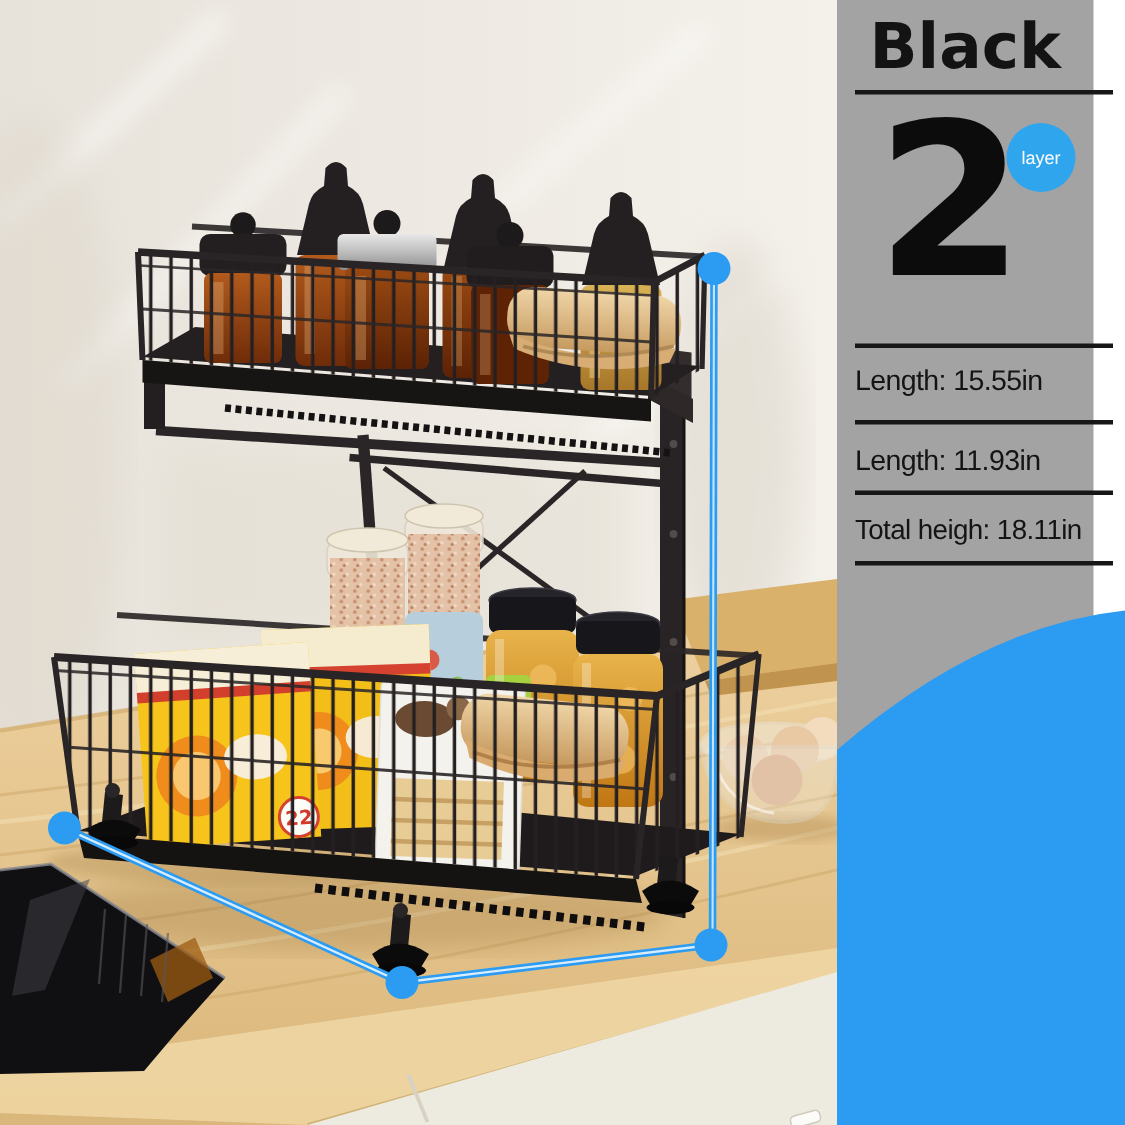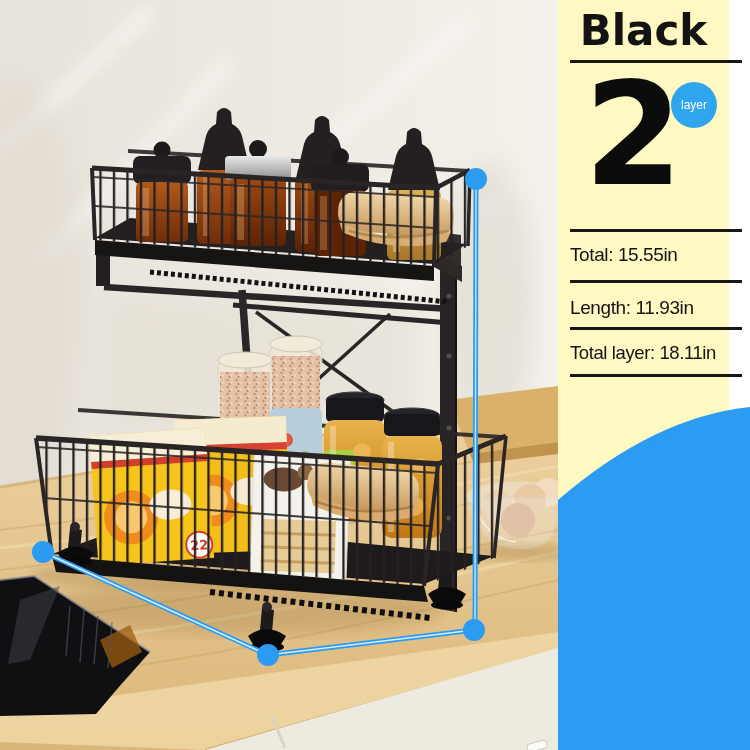--- a/index.html
+++ b/index.html
@@ -1,19 +1,19 @@
 <!DOCTYPE html>
 <html style="--accent: #2b9cf2; --badge: #2fa5ee;"><head>
 <meta charset="utf-8">
 <style>
   html,body{margin:0;padding:0;background:#ffffff;}
   .stage{position:relative;width:750px;height:750px;overflow:hidden;background:#ffffff;
          font-family:"DejaVu Sans",sans-serif;}
   .photo{position:absolute;left:0;top:0;width:558px;height:750px;}
-  .panel{position:absolute;left:558px;top:0;width:171px;height:750px;background:#fef9c3;}
+  .panel{position:absolute;left:558px;top:0;width:171px;height:750px;background:#a3a3a3;}
   .panel-title{position:absolute;top:6px;left:0;width:100%;text-align:center;
                font-size:42px;font-weight:600;color:#131313;letter-spacing:0;}
   .rule{position:absolute;left:12px;width:172px;height:3px;background:#171717;}
   .rule.r1{top:60px}.rule.r2{top:229px}.rule.r3{top:280px}.rule.r4{top:327px}.rule.r5{top:374px}
   .layer-count{position:absolute;left:26px;top:64px;font-size:142px;line-height:1;
                font-weight:800;color:#0c0c0c;font-family:"DejaVu Sans",sans-serif;}
   .badge{position:absolute;left:113px;top:82px;width:46px;height:46px;border-radius:50%;
          background:var(--badge,#2fa5ee);color:#ffffff;display:flex;align-items:center;
          justify-content:center;font-size:12px;font-family:"Liberation Sans",sans-serif;}
   .spec{position:absolute;left:12px;width:180px;color:#141414;
@@ -362,26 +362,26 @@
   </div>
 
   <aside class="panel">
     <div class="panel-title">Black</div>
     <div class="rule r1"></div>
 
     <div class="layer-count">2</div>
     <div class="badge">layer</div>
     <div class="rule r2"></div>
 
-    <div class="spec s1">Total: 15.55in</div>
+    <div class="spec s1">Length: 15.55in</div>
     <div class="rule r3"></div>
 
     <div class="spec s2">Length: 11.93in</div>
     <div class="rule r4"></div>
 
-    <div class="spec s3">Total layer: 18.11in</div>
+    <div class="spec s3">Total heigh: 18.11in</div>
     <div class="rule r5"></div>
 
     <svg class="corner-curve" viewBox="0 0 192 345">
       <path d="M192,2 Q96,12 0,95 L0,345 L192,345 Z" class="accent-fill"></path>
     </svg>
   </aside>
 </div>
 
 </body></html>

